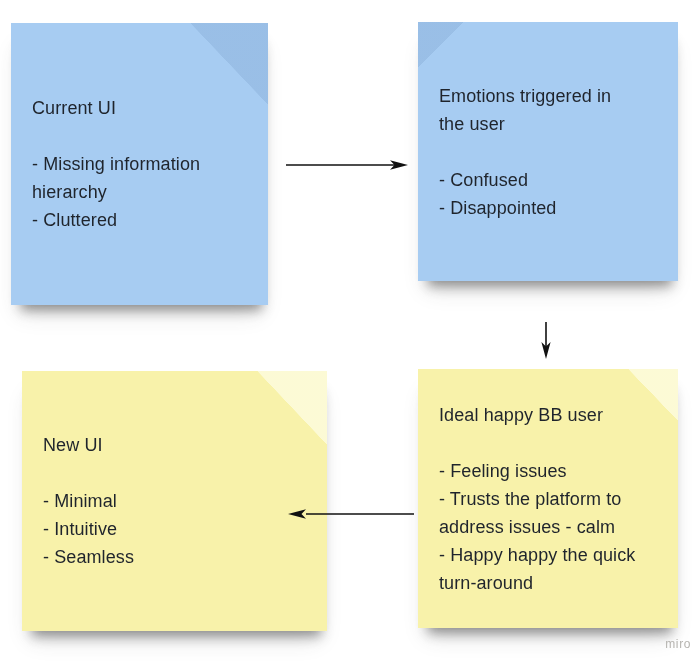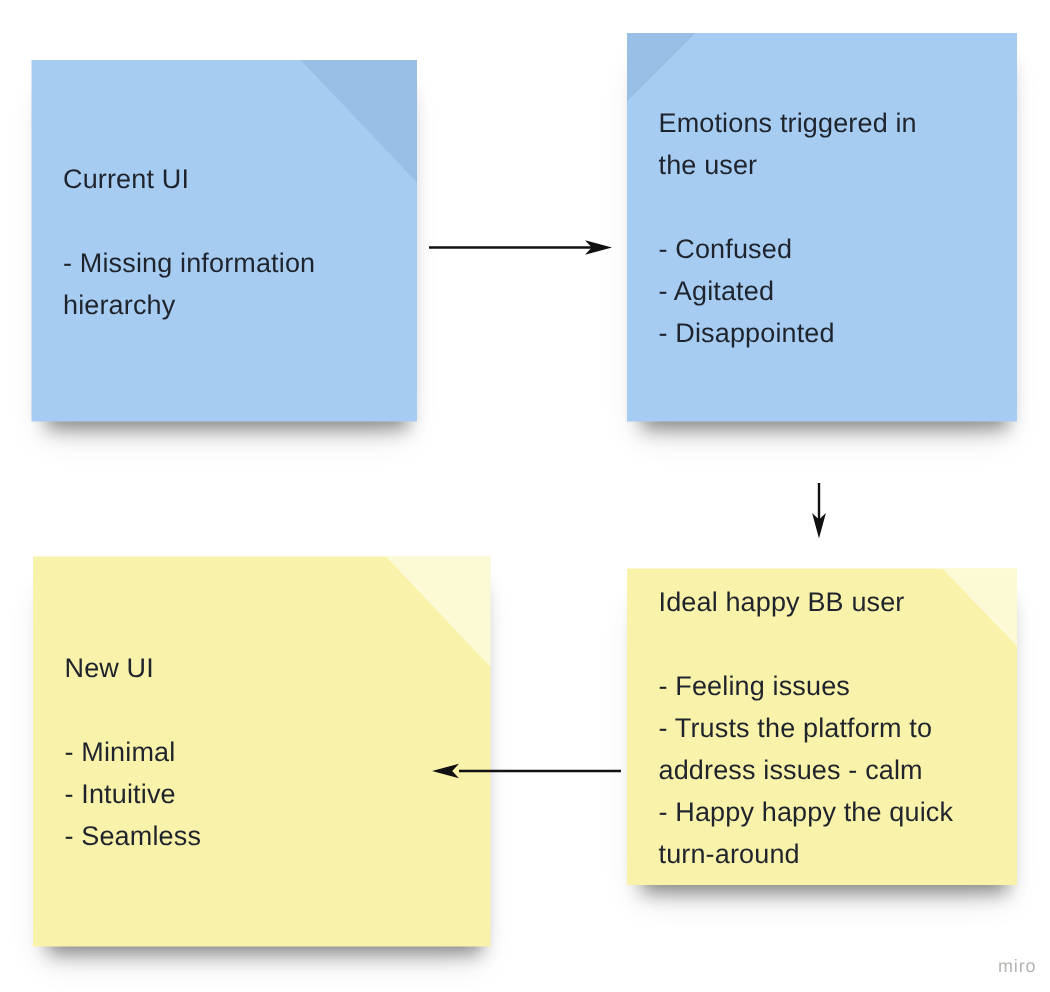--- a/index.html
+++ b/index.html
@@ -56,54 +56,54 @@
     color: #b6b4b0;
     user-select: none;
     margin-left: 12px;
   }
 </style>
 </head>
 <body>
 
 <div class="board">
 
-  <div class="note blue" style="left:21px; top:23px; width:257px; height:241px;margin-top:17px;">
+  <div class="note blue" style="left:11px; top:23px; width:257px; height:282px;">
     <span class="fold fold-tr-blue"></span>
     <div class="note-text">
       <div class="line">Current UI</div>
       <div class="spacer"></div>
       <div class="line">- Missing information
 hierarchy</div>
+      <div class="line">- Cluttered</div>
     </div>
   </div>
 
   <div class="note blue" style="left:418px; top:22px; width:260px; height:259px;">
     <span class="fold fold-tl-blue"></span>
     <div class="note-text">
       <div class="line">Emotions triggered in
 the user</div>
       <div class="spacer"></div>
       <div class="line">- Confused</div>
-      <div class="line">- Agitated</div>
       <div class="line">- Disappointed</div>
     </div>
   </div>
 
   <div class="note yellow" style="left:22px; top:371px; width:257px; height:260px;padding-left:48px;">
     <span class="fold fold-tr-yellow-lg"></span>
     <div class="note-text">
       <div class="line">New UI</div>
       <div class="spacer"></div>
       <div class="line">- Minimal</div>
       <div class="line">- Intuitive</div>
       <div class="line">- Seamless</div>
     </div>
   </div>
 
-  <div class="note yellow" style="left:418px; top:379px; width:260px; height:211px;">
+  <div class="note yellow" style="left:418px; top:369px; width:260px; height:259px;">
     <span class="fold fold-tr-yellow-sm"></span>
     <div class="note-text">
       <div class="line">Ideal happy BB user</div>
       <div class="spacer"></div>
       <div class="line">- Feeling issues</div>
       <div class="line">- Trusts the platform to
 address issues - calm</div>
       <div class="line">- Happy happy the quick
 turn-around</div>
     </div>

